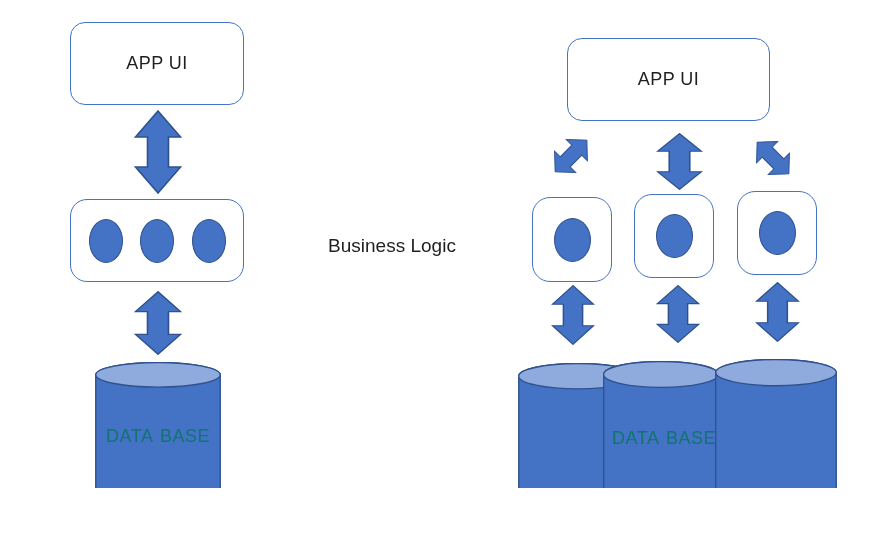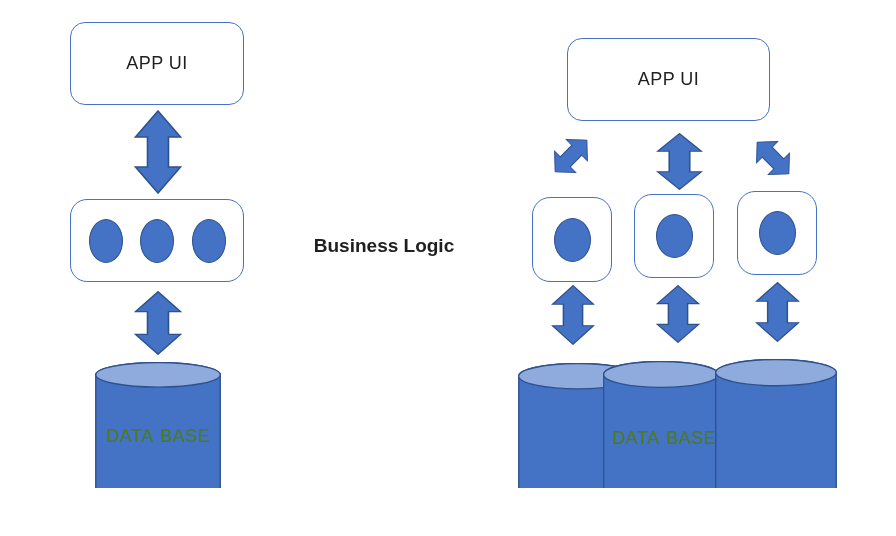--- a/index.html
+++ b/index.html
@@ -52,21 +52,21 @@
   .free-label {
     position: absolute;
     color: #1f1f1f;
     font-size: 19px;
     text-align: center;
     white-space: nowrap;
   }
 
   .db-label {
     position: absolute;
-    color: #4d7c0f;
+    color: #0f766e;
     font-size: 18px;
     text-align: center;
     letter-spacing: 0.5px;
     word-spacing: 2px;
     white-space: nowrap;
   }
 
   .rot45  { transform: rotate(45deg);  transform-origin: center center; }
   .rotm45 { transform: rotate(-45deg); transform-origin: center center; }
 
@@ -94,21 +94,21 @@
   <svg class="abs" style="left:134px; top:291px;" width="48" height="64" viewBox="0 0 48 84" preserveAspectRatio="none">
     <path d="M24,1 L46.5,27 L34.5,27 L34.5,57 L46.5,57 L24,83 L1.5,57 L13.5,57 L13.5,27 L1.5,27 Z" fill="#4472C4" stroke="#2F528F" stroke-width="1.6"></path>
   </svg>
 
   <svg class="abs" style="left:95px; top:362px;" width="126" height="144" viewBox="0 0 126 146" preserveAspectRatio="none">
     <path d="M0.75,13 L0.75,133 A62.25,12.5 0 0 0 125.25,133 L125.25,13 A62.25,12.5 0 0 0 0.75,13 Z" fill="#4472C4" stroke="#2F528F" stroke-width="1.4"></path>
     <ellipse cx="63" cy="13" rx="62.25" ry="12.5" fill="#8FAADC" stroke="#2F528F" stroke-width="1.4"></ellipse>
   </svg>
   <div class="db-label" style="left:95px; top:426px; width:126px;">DATA BASE</div>
 
-  <div class="free-label" style="left:299px; top:235px; width:170px;font-weight:bold;">Business Logic</div>
+  <div class="free-label" style="left:307px; top:235px; width:170px;">Business Logic</div>
 
   <div class="outline-box" style="left:567px; top:38px; width:203px; height:83px;">
     <span class="box-label">APP UI</span>
   </div>
 
   <div class="abs rot45" style="left:555px; top:133px; width:32px; height:46px;">
     <svg width="32" height="46" viewBox="0 0 48 84" preserveAspectRatio="none">
       <path d="M24,1 L46.5,27 L34.5,27 L34.5,57 L46.5,57 L24,83 L1.5,57 L13.5,57 L13.5,27 L1.5,27 Z" fill="#4472C4" stroke="#2F528F" stroke-width="1.6"></path>
     </svg>
   </div>

